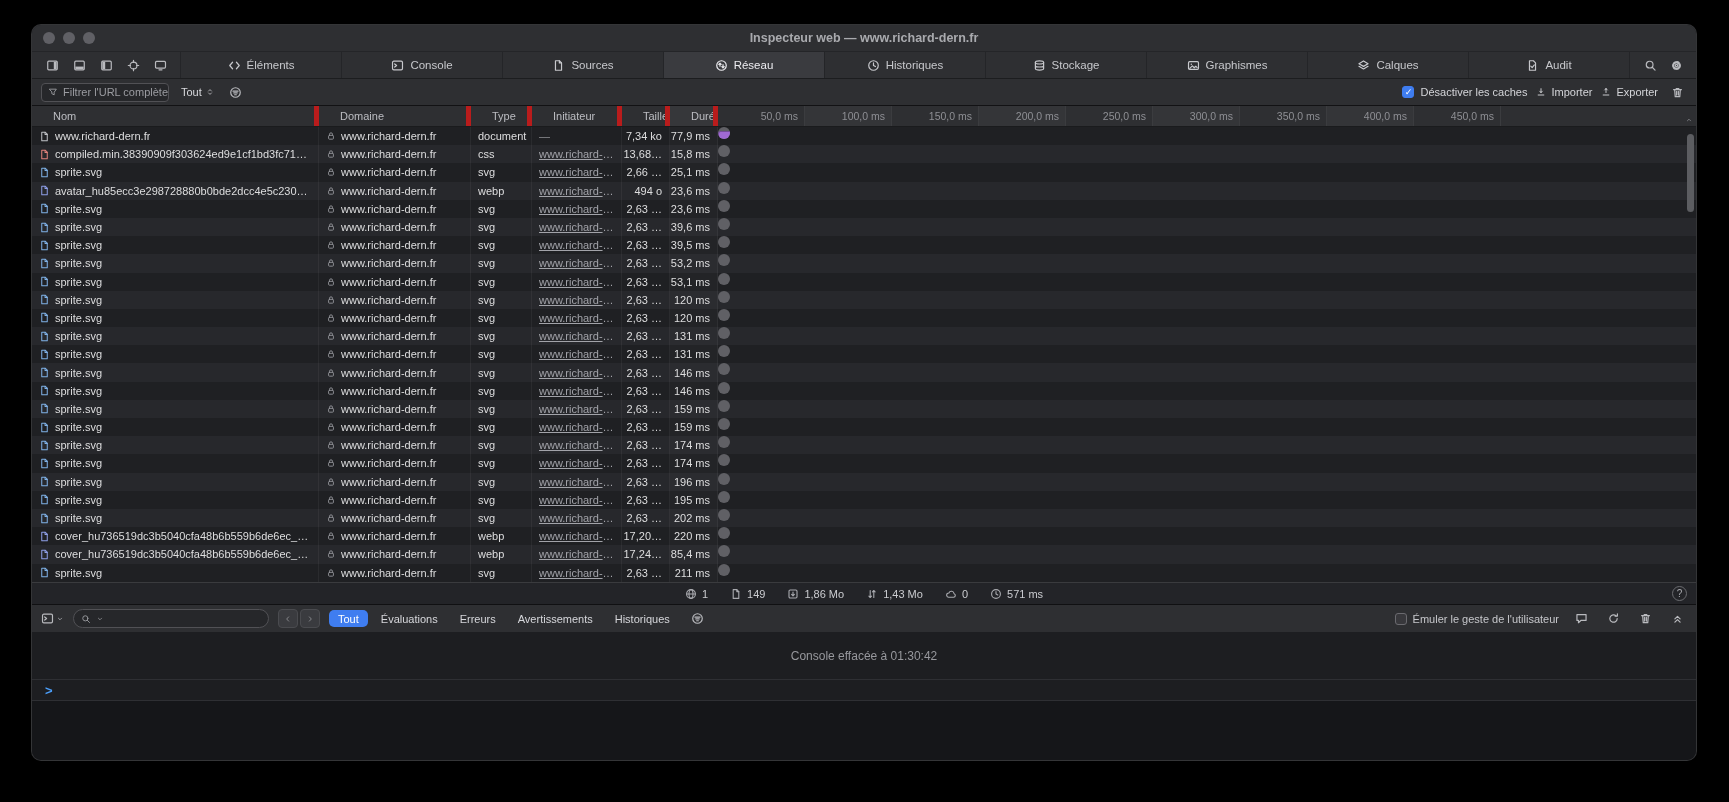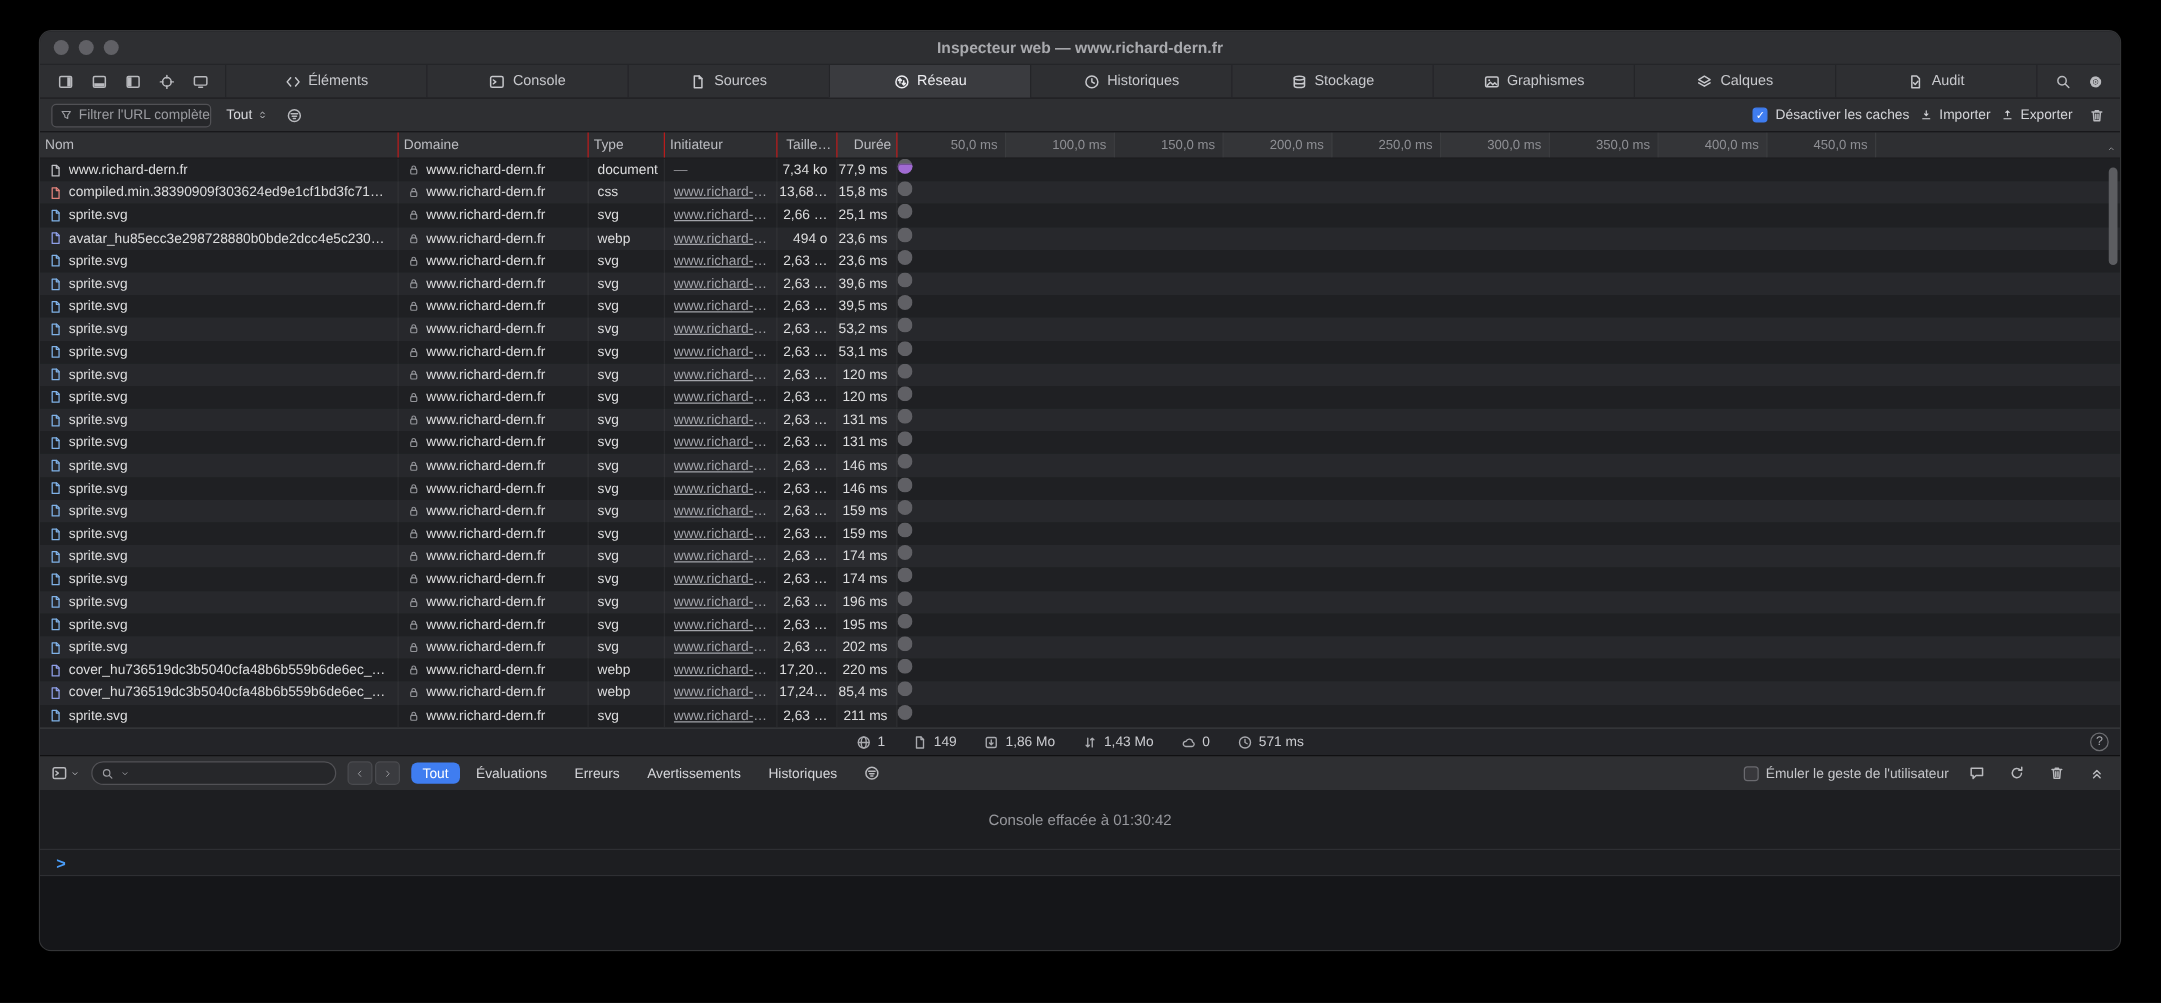--- a/index.html
+++ b/index.html
@@ -40,21 +40,21 @@
   .fcheck { display:flex; align-items:center; gap:6px; color:#d4d5d9; font-size:11px; white-space:nowrap; }
   .cb { width:12px; height:12px; border-radius:3px; border:1px solid #6a6a6f; background:#38383c; display:inline-flex; align-items:center; justify-content:center; flex:none; }
   .cb.checked { background:var(--accent_blue,#3f7df0); border-color:var(--accent_blue,#3f7df0); }
   .mark { color:#fff; font-size:9px; line-height:1; }
   .fbtn2 { display:flex; align-items:center; gap:5px; color:#d4d5d9; font-size:11px; white-space:nowrap; }
 
   
   .nettable { position:relative; flex:none; background:#1f2023; }
   .nethead, .nrow { display:grid; grid-template-columns:287px 152px 61px 90px 48px 48px 1fr; }
   .nethead { height:21px; background:#2e2f32; border-bottom:1px solid #1a1b1d; font-size:11px; color:#bcbdc2; }
-  .hc { line-height:20px; padding:0 4px; border-right:1px solid #b91c1c; white-space:nowrap; overflow:hidden; }
+  .hc { line-height:20px; padding:0 21px; border-right:5px solid #b91c1c; white-space:nowrap; overflow:hidden; }
   .hc.right { text-align:right; }
   .hc.hl { background:rgba(255,255,255,.04); }
   .tlhead { display:flex; padding:0; border-right:none; position:relative; }
   .tick { width:87px; flex:none; text-align:right; padding-right:6px; color:#8e8f94; font-size:10.5px; line-height:20px; border-right:1px solid #3b3c3f; }
   .tick:nth-child(even) { background:rgba(255,255,255,.03); }
   .scrolltop { position:absolute; right:3px; top:4px; color:#8e8f94; }
 
   .netbody { height:455px; overflow:hidden; }
   .nrow { height:18.2px; font-size:11px; color:#dededf; }
   .nrow:nth-child(odd) { background:#1f2023; }

